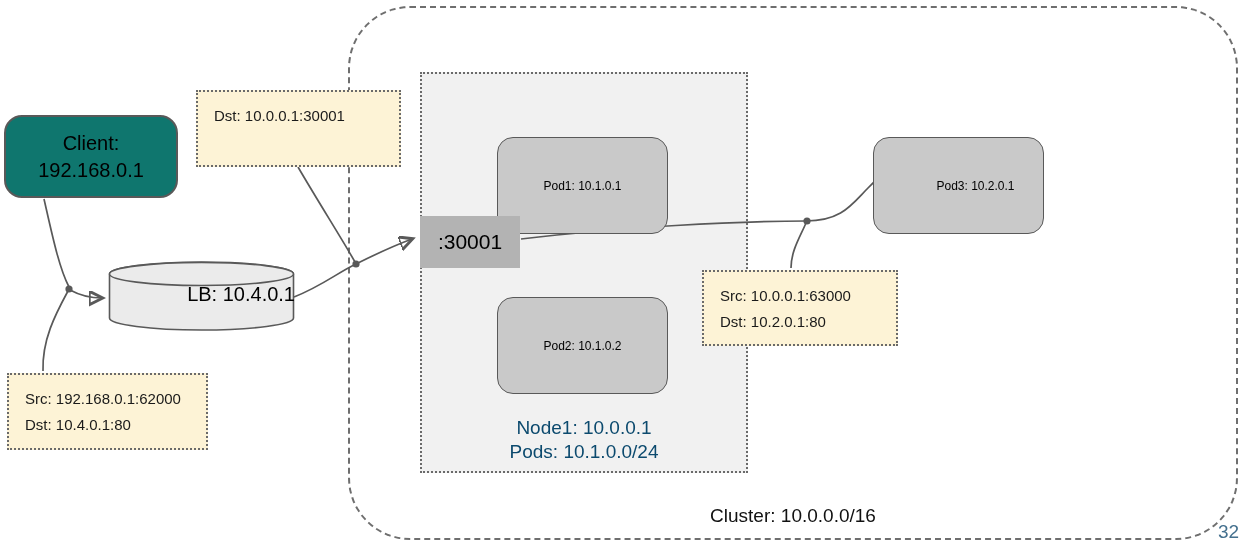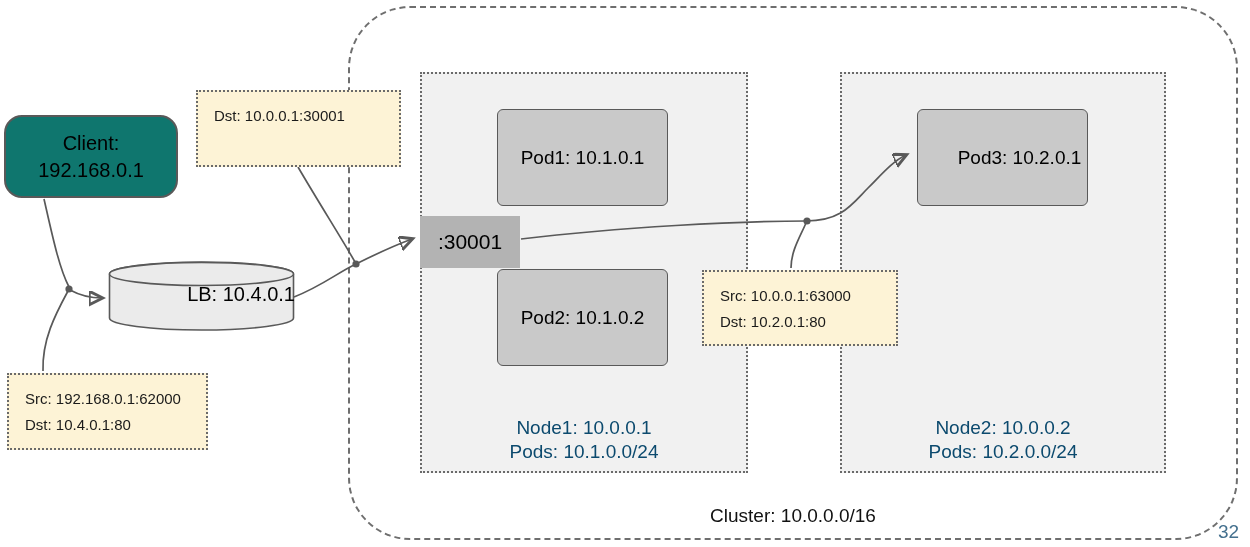--- a/index.html
+++ b/index.html
@@ -56,31 +56,32 @@
     line-height: 24px;
     color: #0c4a6e;
   }
 
   
   .pod {
     position: absolute;
     width: 171px; height: 97px;
     background: #c9c9c9;
     border: 1.5px solid #595959;
-    border-radius: 6px;
+    border-radius: 16px;
     display: flex;
     align-items: center;
     justify-content: center;
-    font-size: 19px;
-    color: #000;
-    z-index: 3;
+    font-size: 12px;
+    color: #000;
+    z-index: 3;
+    margin-top: 28px;
   }
   .pod1 { left: 497px; top: 109px; }
   .pod2 { left: 497px; top: 269px; }
-  .pod3 { left: 917px; top: 109px; padding-left: 34px; }
+  .pod3 { left: 873px; top: 109px; padding-left: 34px; }
 
   
   .port-badge {
     position: absolute;
     left: 420px; top: 216px;
     width: 100px; height: 52px;
     background: #b3b3b3;
     display: flex;
     align-items: center;
     justify-content: center;
@@ -168,26 +169,20 @@
 
   <div class="cluster"></div>
 
   <div class="node node1">
     <div class="node-caption">
       <div>Node1: 10.0.0.1</div>
       <div>Pods: 10.1.0.0/24</div>
     </div>
   </div>
 
-  <div class="node node2">
-    <div class="node-caption">
-      <div>Node2: 10.0.0.2</div>
-      <div>Pods: 10.2.0.0/24</div>
-    </div>
-  </div>
 
   <svg class="connectors" width="1250" height="547" viewBox="0 0 1250 547">
     <defs>
       <marker id="arrow" markerWidth="10" markerHeight="9" refX="7.5" refY="4" orient="auto">
         <path d="M0,0 L8,4 L0,8 Z" fill="#595959" stroke="none"></path>
       </marker>
     </defs>
 
     <path d="M44,199 C52,234 59,268 69,287"></path>
 

